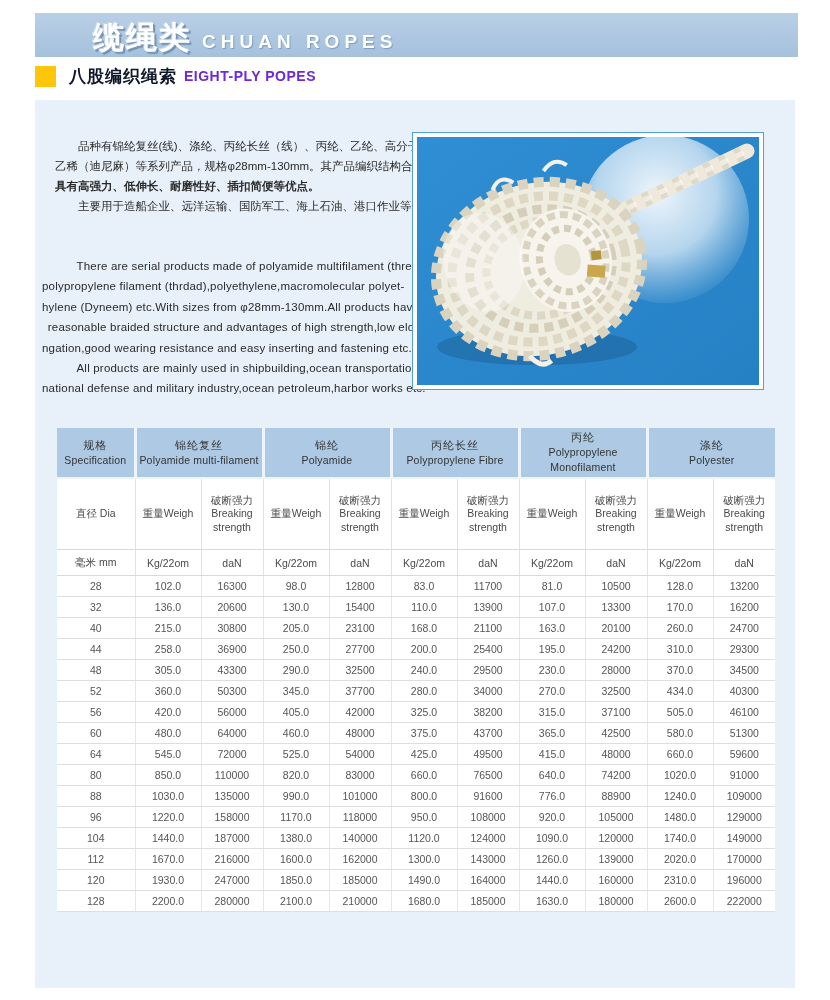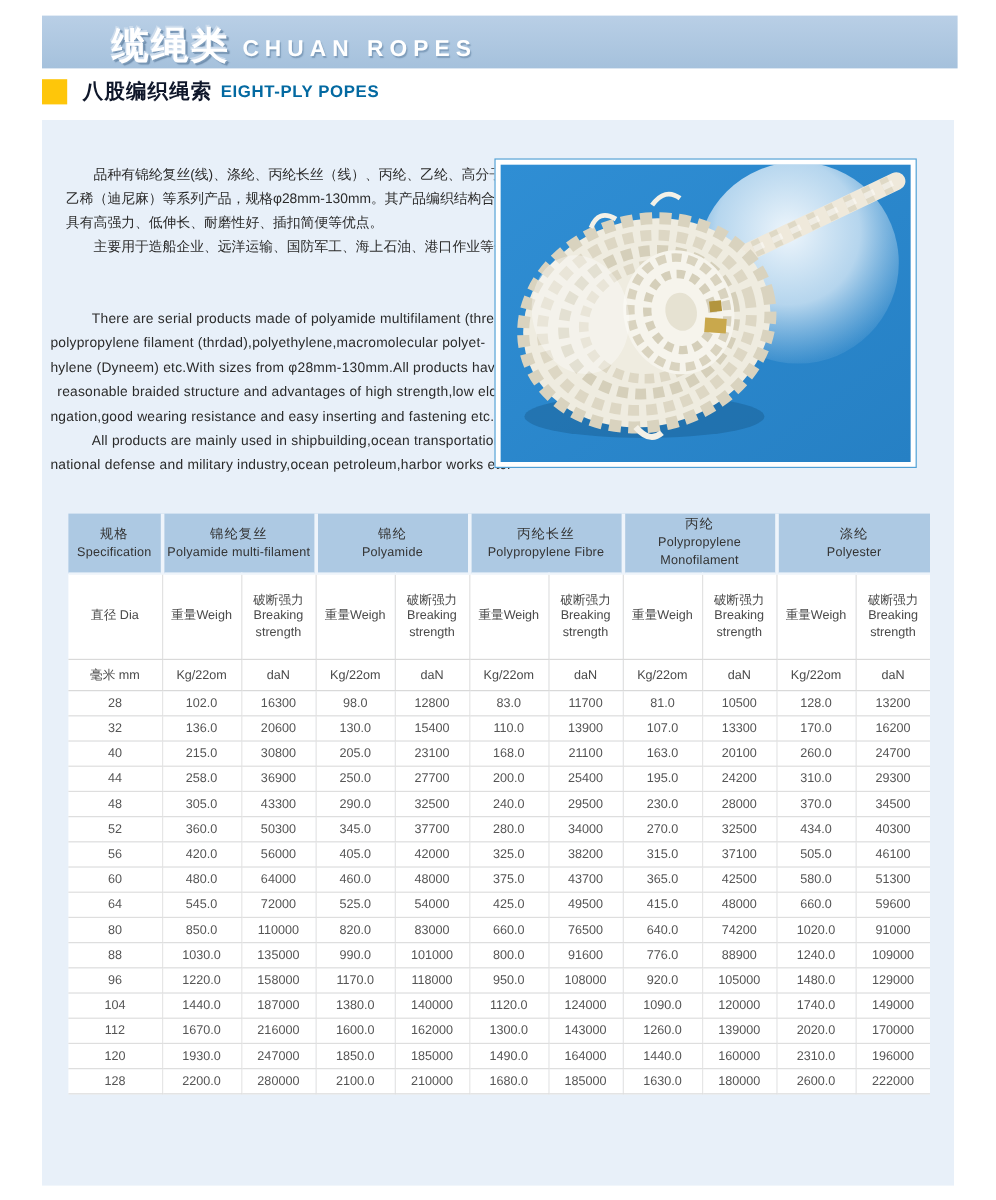--- a/index.html
+++ b/index.html
@@ -12,21 +12,21 @@
           display:flex;align-items:flex-end;padding:0 12px 4px 58px;box-sizing:border-box;}
   .banner .zh{font-size:31px;font-weight:bold;color:#ffffff;letter-spacing:2px;line-height:1;
           text-shadow:-1px -1px 0 #cddcec,1px 1px 0 #7e9cba,2px 2px 1px #6d8cab;}
   .banner .en{font-size:19px;font-weight:bold;color:#ffffff;letter-spacing:5px;margin-left:10px;line-height:1.15;
           text-shadow:1px 1px 1px #7e9cba;text-align:center;}
 
   
   .section-row{position:absolute;left:35px;top:64px;height:24px;display:flex;align-items:center;}
   .bullet{width:21px;height:21px;background:#fec60a;margin-right:13px;}
   .section-zh{font-size:17px;font-weight:bold;color:#0f172a;letter-spacing:1px;}
-  .section-en{font-size:14px;font-weight:bold;color:#0369a1;margin-left:7px;letter-spacing:0.5px;}
+  .section-en{font-size:14px;font-weight:bold;color:#6d28d9;margin-left:7px;letter-spacing:0.5px;}
 
   
   .panel{position:absolute;left:35px;top:100px;width:760px;height:888px;background:#e8f0f9;}
 
   .zh-block{position:absolute;left:20px;top:36px;width:372px;font-size:11.5px;color:#2a2a2a;}
   .zh-block .tline{line-height:20px;white-space:nowrap;}
   .en-block{position:absolute;left:7px;top:156px;width:392px;font-size:11.5px;color:#2a2a2a;}
   .en-block .tline{line-height:20.4px;white-space:nowrap;letter-spacing:0.2px;}
 
   
@@ -61,21 +61,21 @@
     <span class="bullet"></span>
     <span class="section-zh">八股编织绳索</span>
     <span class="section-en">EIGHT-PLY POPES</span>
   </div>
 
   <div class="panel">
 
     <div class="zh-block">
         <div class="tline" style="text-indent: 2em;">品种有锦纶复丝(线)、涤纶、丙纶长丝（线）、丙纶、乙纶、高分子聚</div>
         <div class="tline" style="text-indent: 0em;">乙稀（迪尼麻）等系列产品，规格φ28mm-130mm。其产品编织结构合理，</div>
-        <div class="tline" style="text-indent: 0em;">具有高强力、低伸长、耐磨性好、插扣简便等优点。</div>
+        <div class="tline" style="text-indent: 0em; font-weight: bold;">具有高强力、低伸长、耐磨性好、插扣简便等优点。</div>
         <div class="tline" style="text-indent: 2em;">主要用于造船企业、远洋运输、国防军工、海上石油、港口作业等领域。</div>
       </div>
 
     <div class="en-block">
         <div class="tline" style="text-indent: 3em;">There are serial products made of polyamide multifilament (thread),</div>
         <div class="tline" style="text-indent: 0em;">polypropylene filament (thrdad),polyethylene,macromolecular polyet-</div>
         <div class="tline" style="text-indent: 0em;">hylene (Dyneem) etc.With sizes from φ28mm-130mm.All products have</div>
         <div class="tline" style="text-indent: 0.5em;">reasonable braided structure and advantages of high strength,low elo-</div>
         <div class="tline" style="text-indent: 0em;">ngation,good wearing resistance and easy  inserting and fastening etc.</div>
         <div class="tline" style="text-indent: 3em;">All products are mainly used in shipbuilding,ocean transportation,</div>

